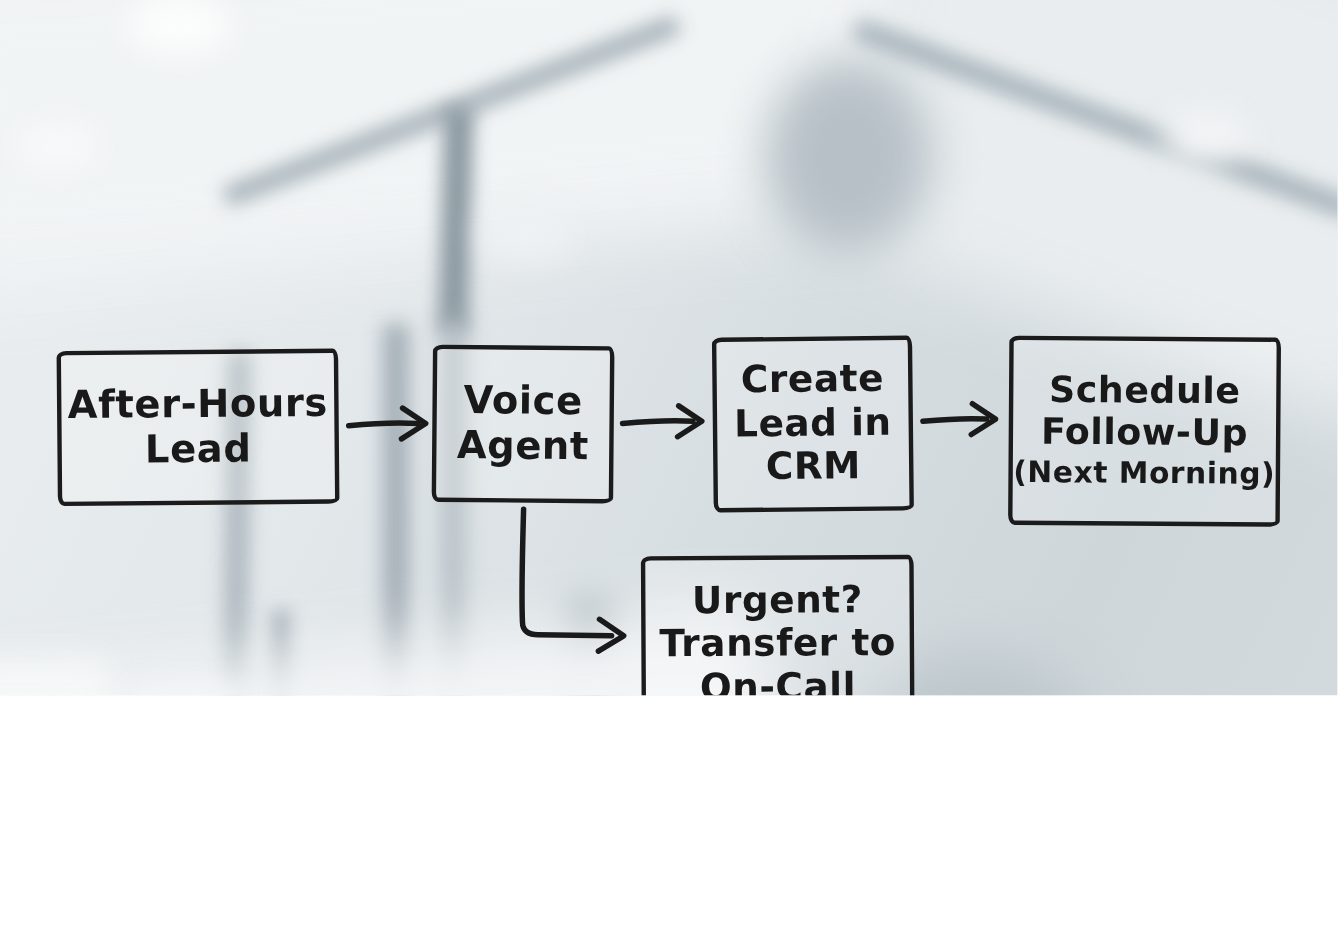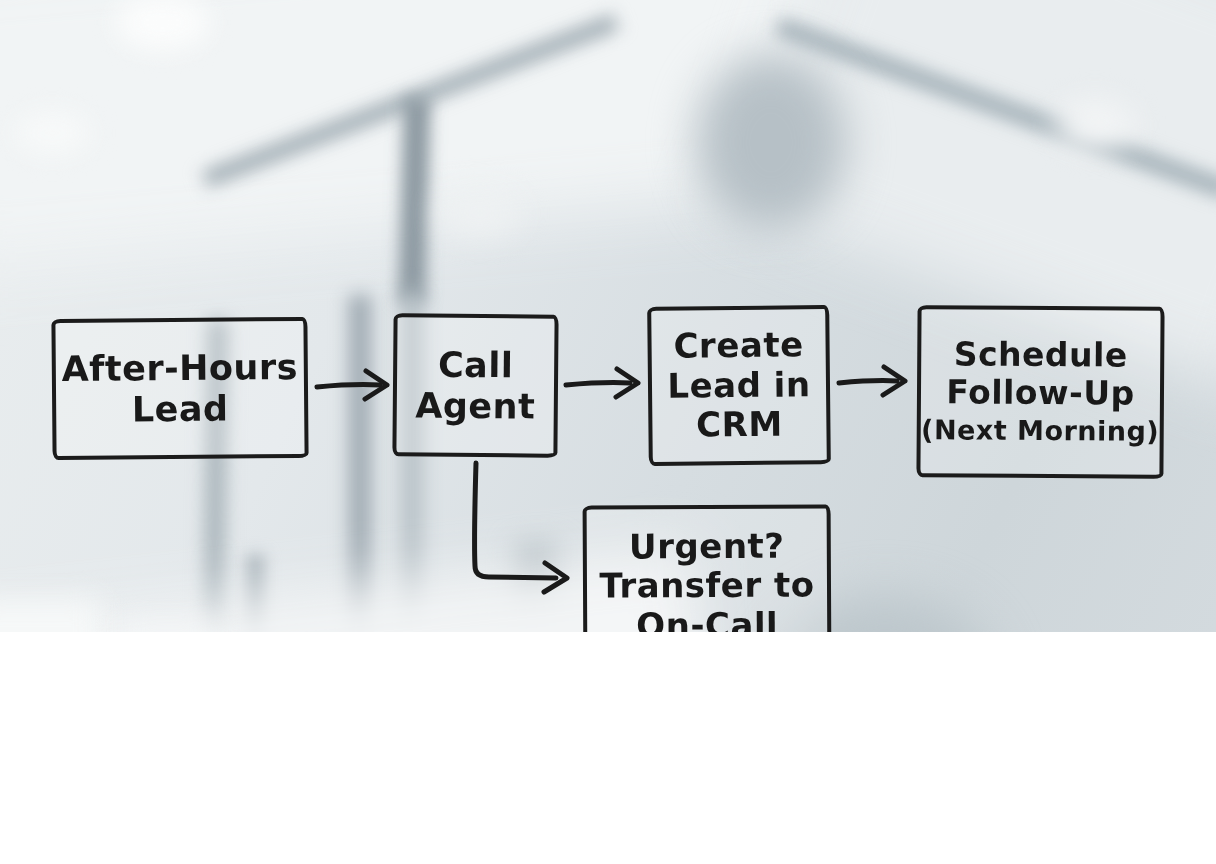--- a/index.html
+++ b/index.html
@@ -107,21 +107,21 @@
       <path d="M545,563 L567,578 L544,592"></path>
     </g>
   </svg>
 
   <div class="node node-1">
     <span class="nl">After-Hours</span>
     <span class="nl">Lead</span>
   </div>
 
   <div class="node node-2">
-    <span class="nl">Call</span>
+    <span class="nl">Voice</span>
     <span class="nl">Agent</span>
   </div>
 
   <div class="node node-3">
     <span class="nl">Create</span>
     <span class="nl">Lead in</span>
     <span class="nl">CRM</span>
   </div>
 
   <div class="node node-4">

